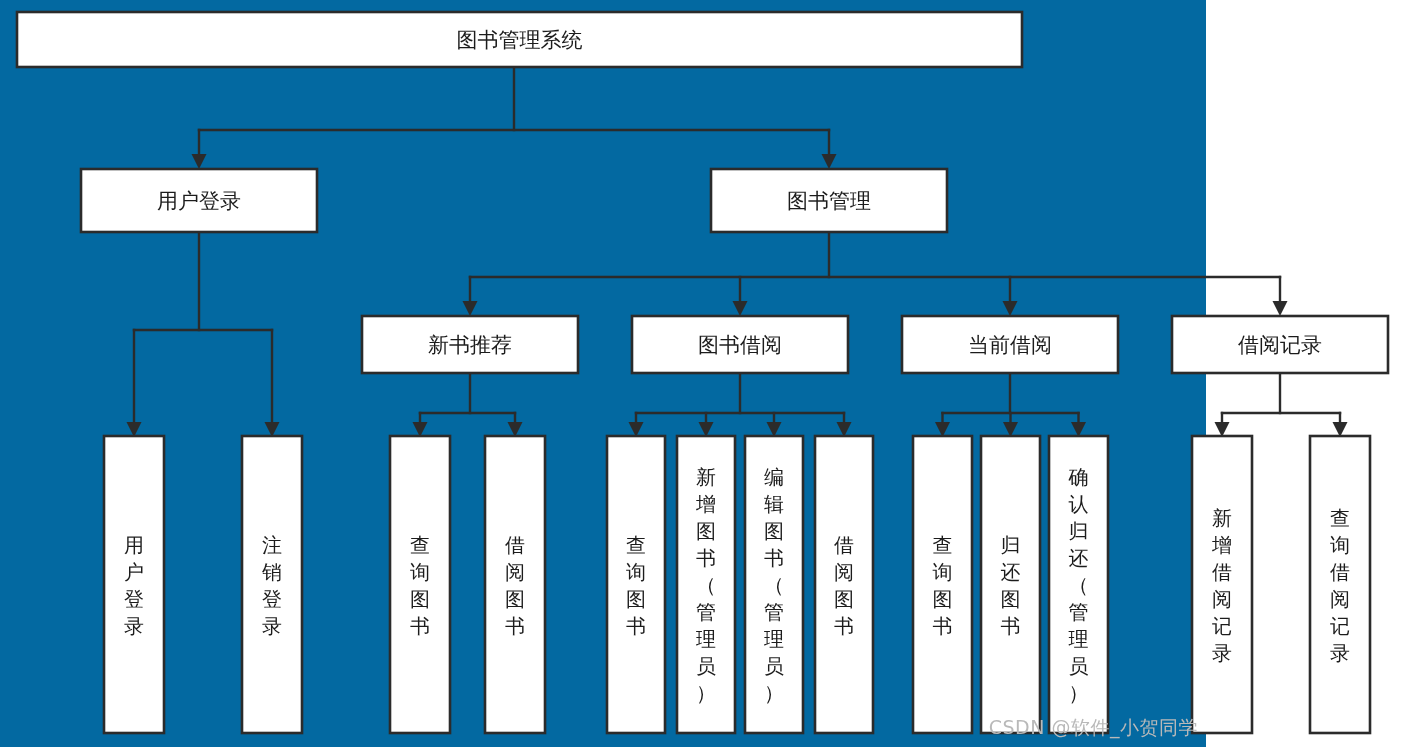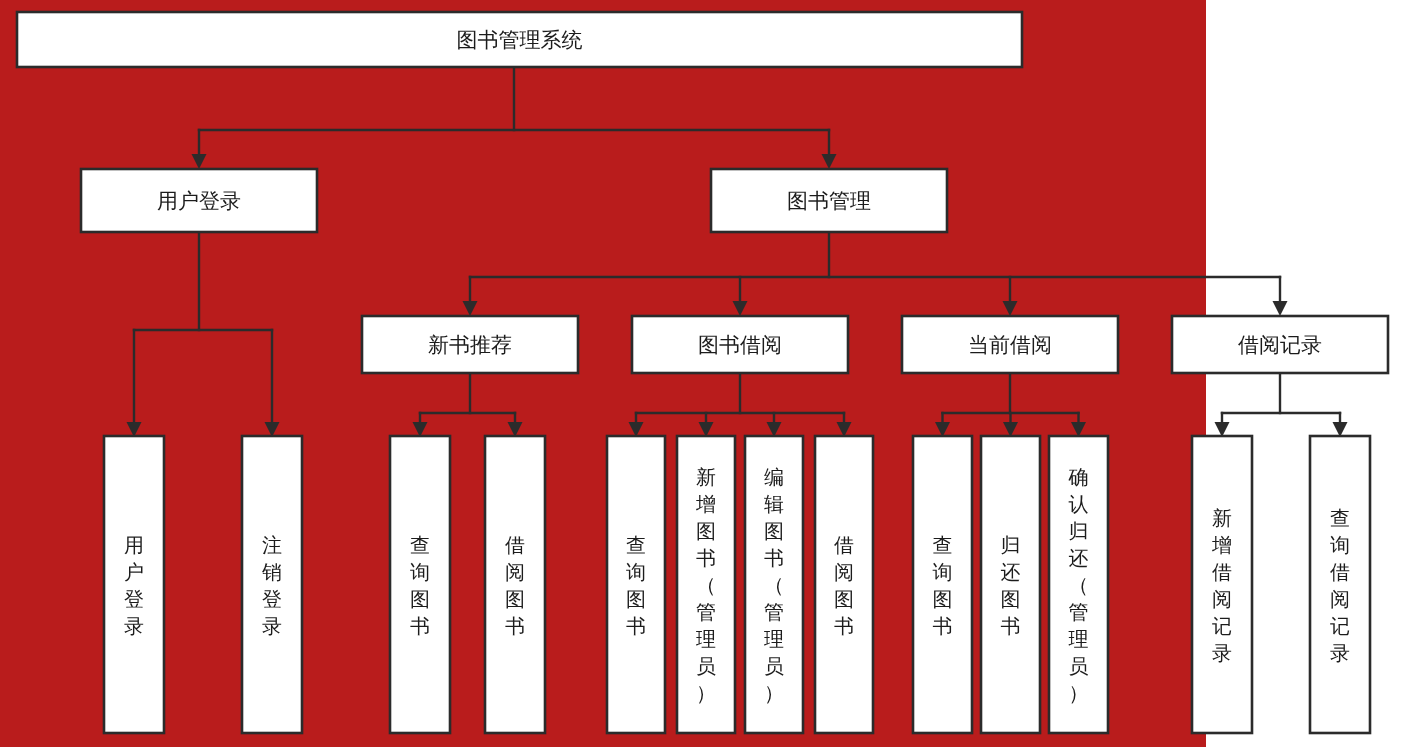--- a/index.html
+++ b/index.html
@@ -10,21 +10,21 @@
   body {
     width: 1405px;
     height: 747px;
     font-family: "DejaVu Sans", "Liberation Sans", sans-serif;
     overflow: hidden;
   }
   #diagram-root {
     position: relative;
     width: 1206px;
     height: 747px;
-    background: #b91c1c;
+    background: #0369a1;
   }
   svg#flow {
     position: absolute;
     left: 0;
     top: 0;
     width: 1405px;
     height: 747px;
   }
   .node-box {
     fill: #ffffff;
@@ -209,14 +209,15 @@
           <text x="1222" y="524.5" class="leaf-label"><tspan x="1222" dy="0">新</tspan><tspan x="1222" dy="27">增</tspan><tspan x="1222" dy="27">借</tspan><tspan x="1222" dy="27">阅</tspan><tspan x="1222" dy="27">记</tspan><tspan x="1222" dy="27">录</tspan></text>
         </g>
         <g>
           <rect x="1310" y="436" width="60" height="297" class="node-box"></rect>
           <text x="1340" y="524.5" class="leaf-label"><tspan x="1340" dy="0">查</tspan><tspan x="1340" dy="27">询</tspan><tspan x="1340" dy="27">借</tspan><tspan x="1340" dy="27">阅</tspan><tspan x="1340" dy="27">记</tspan><tspan x="1340" dy="27">录</tspan></text>
         </g>
       </g>
 
   </svg>
 
+  <div class="watermark">CSDN @软件_小贺同学</div>
 
 </div>
 
 </body></html>

